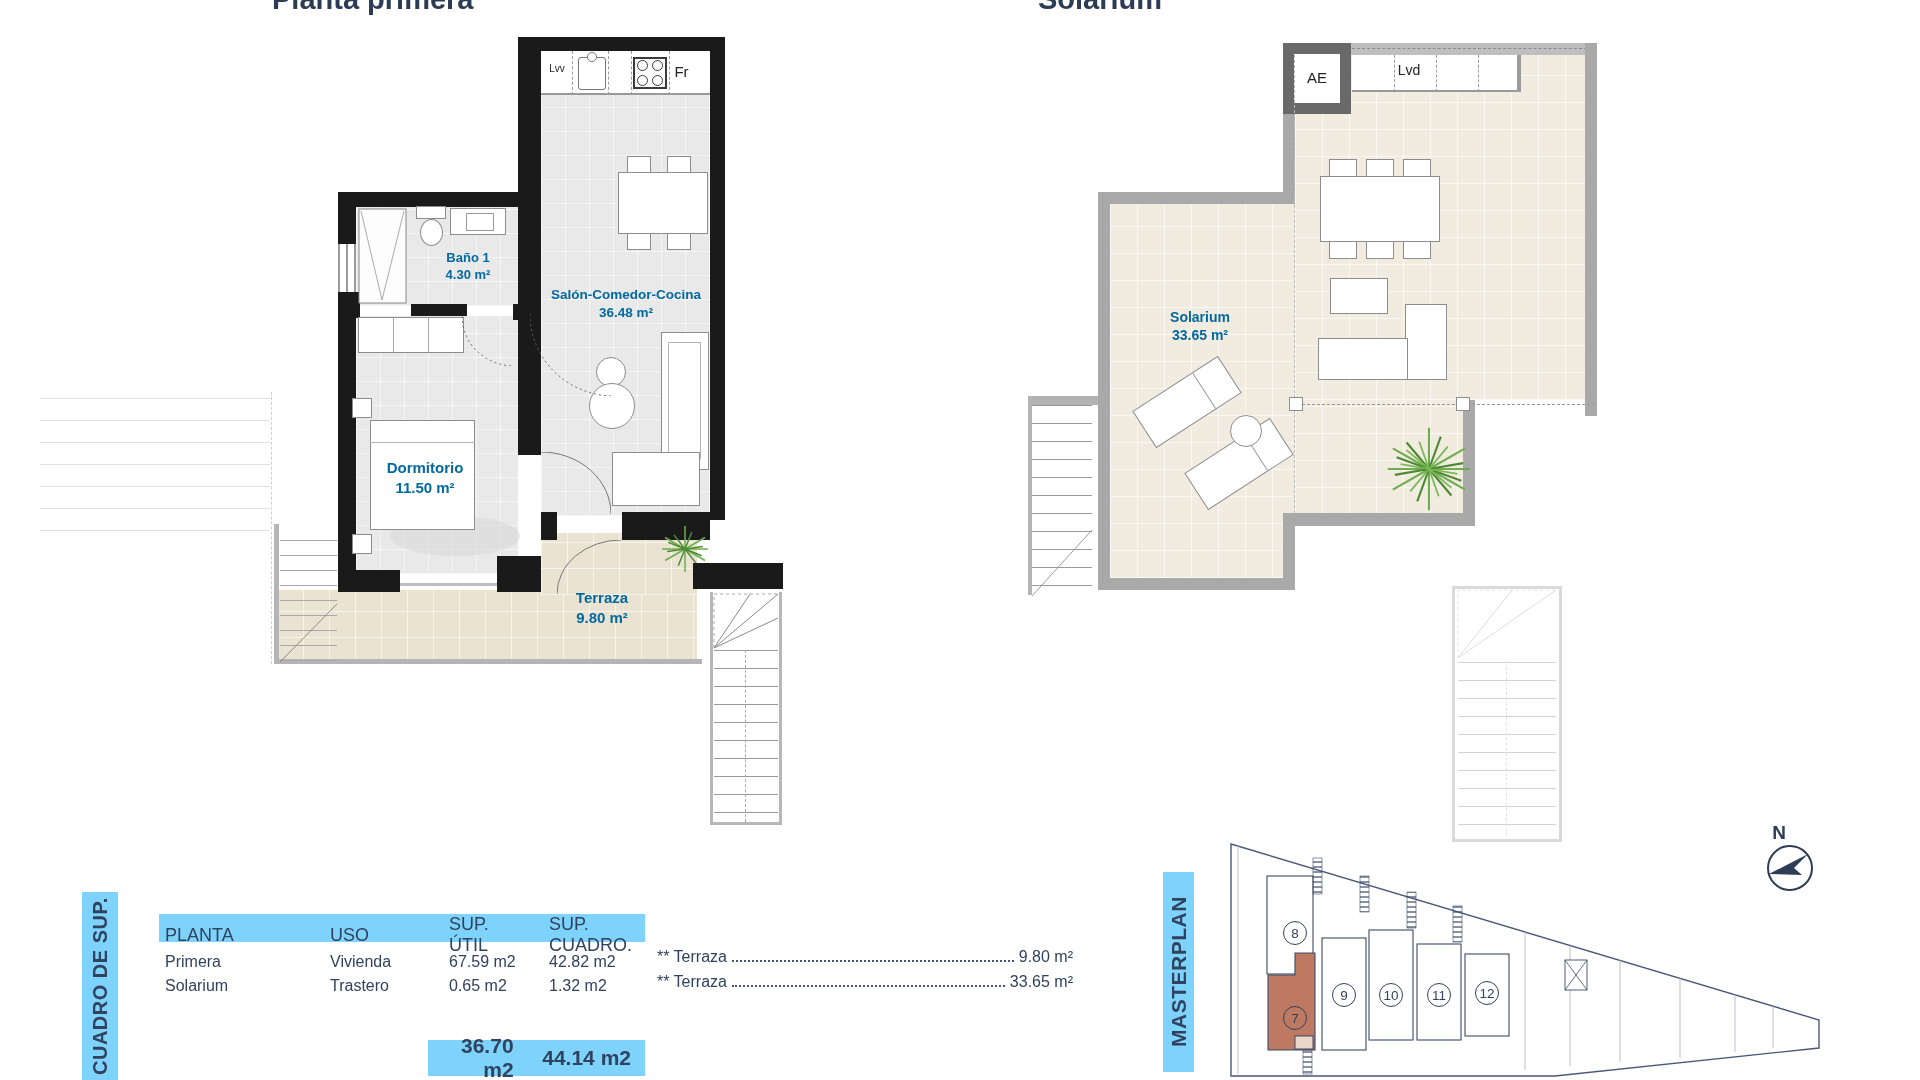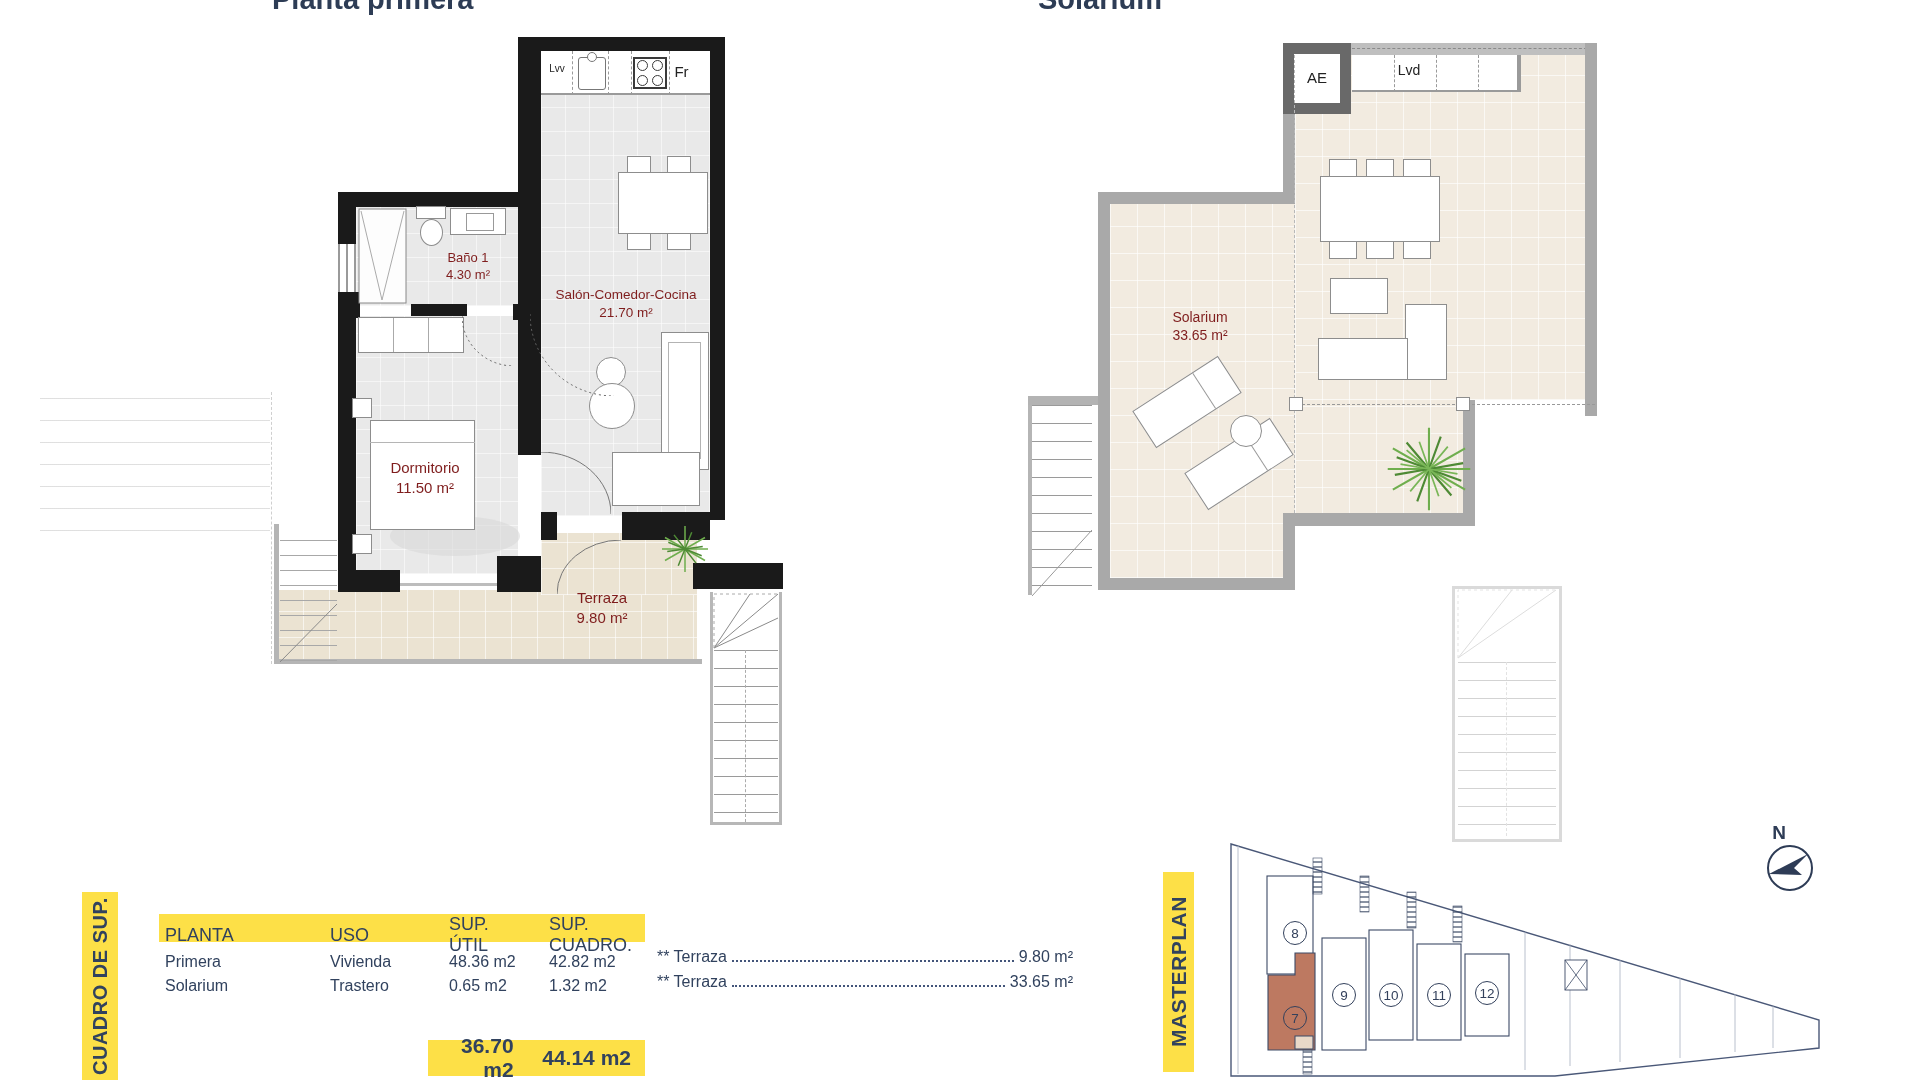--- a/index.html
+++ b/index.html
@@ -14,24 +14,24 @@
     repeating-linear-gradient(90deg,rgba(255,255,255,.55) 0 1px,transparent 1px 24px);}
   .flT{background:#ebe3d2;background-image:
     repeating-linear-gradient(0deg,rgba(255,255,255,.6) 0 1px,transparent 1px 26px),
     repeating-linear-gradient(90deg,rgba(255,255,255,.6) 0 1px,transparent 1px 26px);}
   .flS{background:#f2ebe0;background-image:
     repeating-linear-gradient(0deg,rgba(255,255,255,.65) 0 1px,transparent 1px 27px),
     repeating-linear-gradient(90deg,rgba(255,255,255,.65) 0 1px,transparent 1px 27px);}
   
   .fw{background:#fff;border:1px solid #8d8d8d;box-sizing:border-box;}
   .r50{border-radius:50%;}
-  .lbl{text-align:center;font-weight:400;color:#7f1d1d;line-height:1.3;}
+  .lbl{text-align:center;font-weight:700;color:#0369a1;line-height:1.3;}
   .sm{font-weight:400;color:#222;text-align:center;}
   .title{font-size:29px;font-weight:600;color:#2d3c55;white-space:nowrap;}
-  .pink{background:#fde047;}
+  .pink{background:#7dd3fc;}
   .vtxt{writing-mode:vertical-rl;transform:rotate(180deg);display:flex;align-items:center;justify-content:center;
     font-weight:700;color:#31425e;letter-spacing:.5px;}
   .kdiv{border-left:1px dashed #9a9a9a;}
   .dashV{border-left:1px dashed #b8b8b8;}
   .dashH{border-top:1px dashed #999;}
   .tr15{background-image:repeating-linear-gradient(180deg,#a8a8a8 0 1px,transparent 1px 15px);}
   .tr18{background-image:repeating-linear-gradient(180deg,#9a9a9a 0 1px,transparent 1px 18px);}
   .tr18L{background-image:repeating-linear-gradient(180deg,#d3d3d3 0 1px,transparent 1px 18px);}
   .winV{background:#fff;border-left:2px solid #9a9a9a;border-right:2px solid #9a9a9a;box-sizing:border-box;
     background-image:linear-gradient(90deg,transparent 46%,#9a9a9a 46% 54%,transparent 54%);}
@@ -158,21 +158,21 @@
 </svg>
 <div class="ab tr18" style="left:714px;top:650px;width:64px;height:172px"></div>
 <div class="ab" style="left:745px;top:650px;width:0;height:172px;border-left:1px dashed #ababab"></div>
 
 <div class="ab lbl" style="left:406px;top:250px;width:124px;font-size:13px">
   <div>Baño 1</div>
   <div>4.30 m²</div>
 </div>
 <div class="ab lbl" style="left:545px;top:286px;width:162px;font-size:13.5px">
   <div>Salón-Comedor-Cocina</div>
-  <div>21.70 m²</div>
+  <div>36.48 m²</div>
 </div>
 <div class="ab lbl" style="left:355px;top:458px;width:140px;font-size:15px">
   <div>Dormitorio</div>
   <div>11.50 m²</div>
 </div>
 <div class="ab lbl" style="left:540px;top:588px;width:124px;font-size:15px">
   <div>Terraza</div>
   <div>9.80 m²</div>
 </div>
 
@@ -264,21 +264,21 @@
   <span>PLANTA</span>
   <span>USO</span>
   <span>SUP. ÚTIL</span>
   <span></span>
   <span>SUP. CUADRO.</span>
 </div>
 
 <div class="ab grid row" style="left:159px;top:950px;width:486px;height:24px;padding-left:6px;box-sizing:border-box">
   <span>Primera</span>
   <span>Vivienda</span>
-  <span>48.36 m2</span>
+  <span>67.59 m2</span>
   <span></span>
   <span>42.82 m2</span>
 </div>
 <div class="ab grid row" style="left:159px;top:974px;width:486px;height:24px;padding-left:6px;box-sizing:border-box">
   <span>Solarium</span>
   <span>Trastero</span>
   <span>0.65 m2</span>
   <span></span>
   <span>1.32 m2</span>
 </div>

